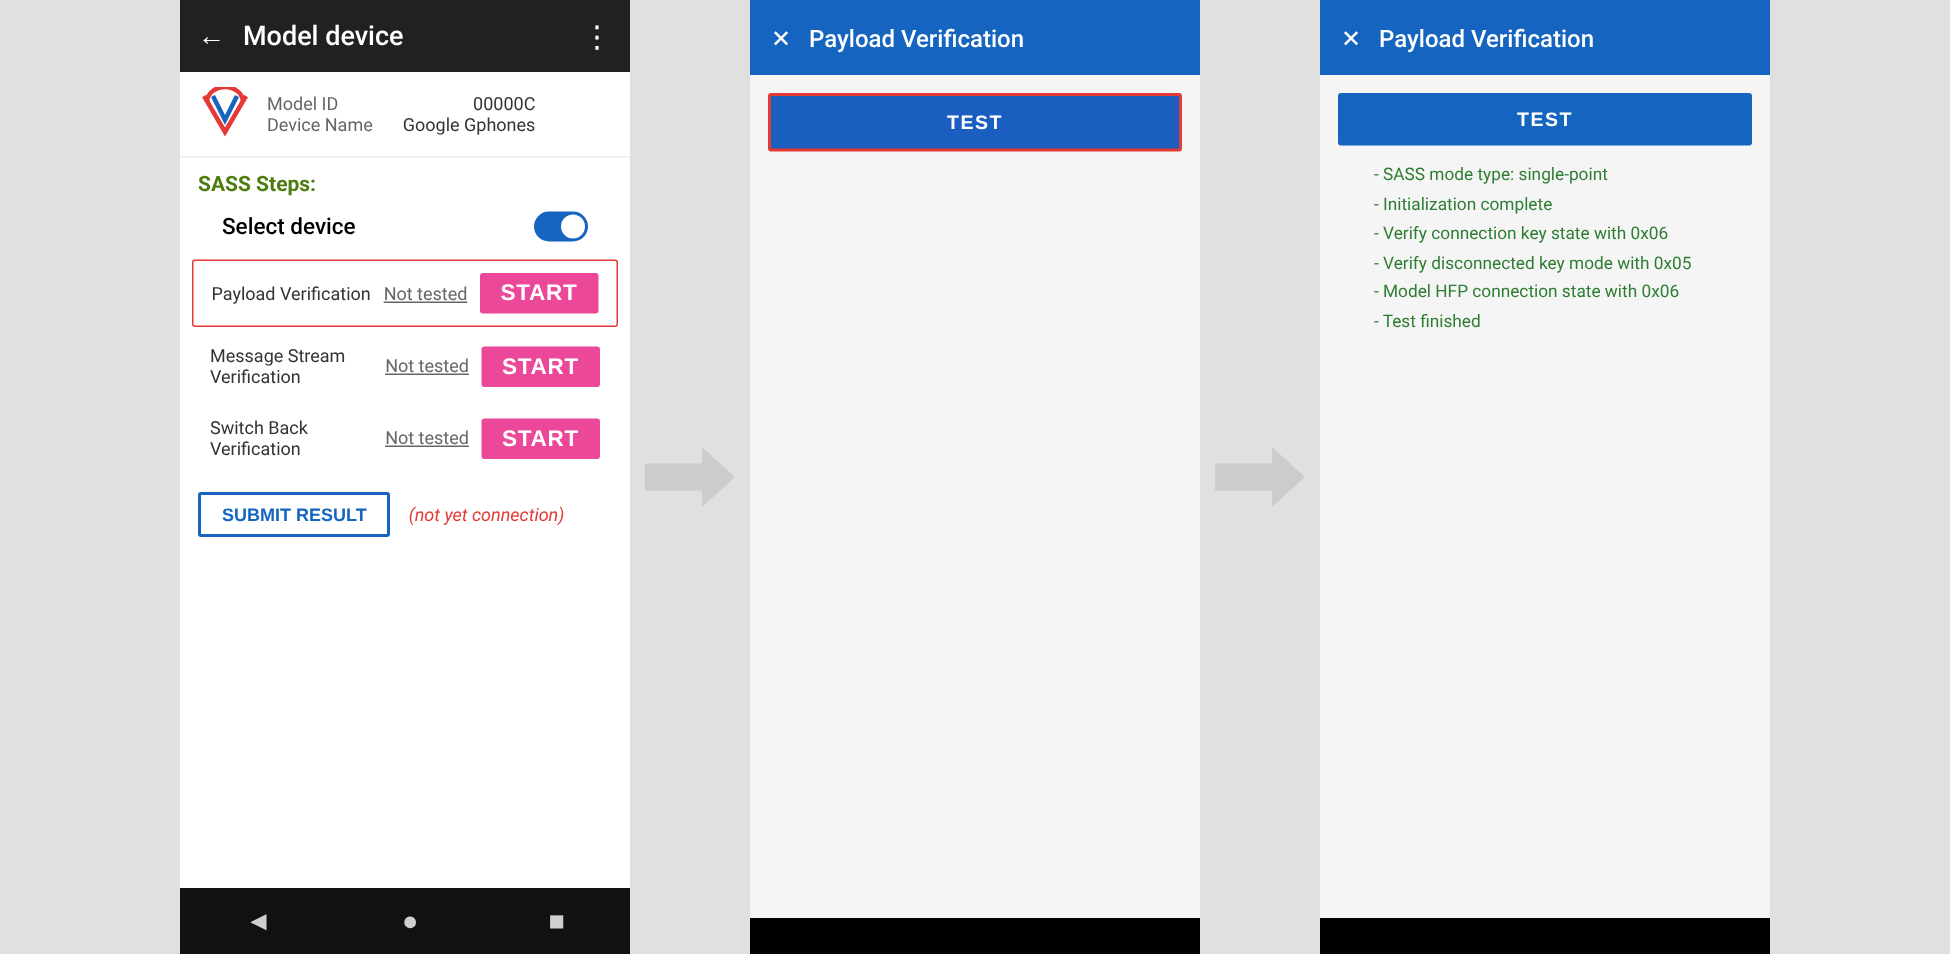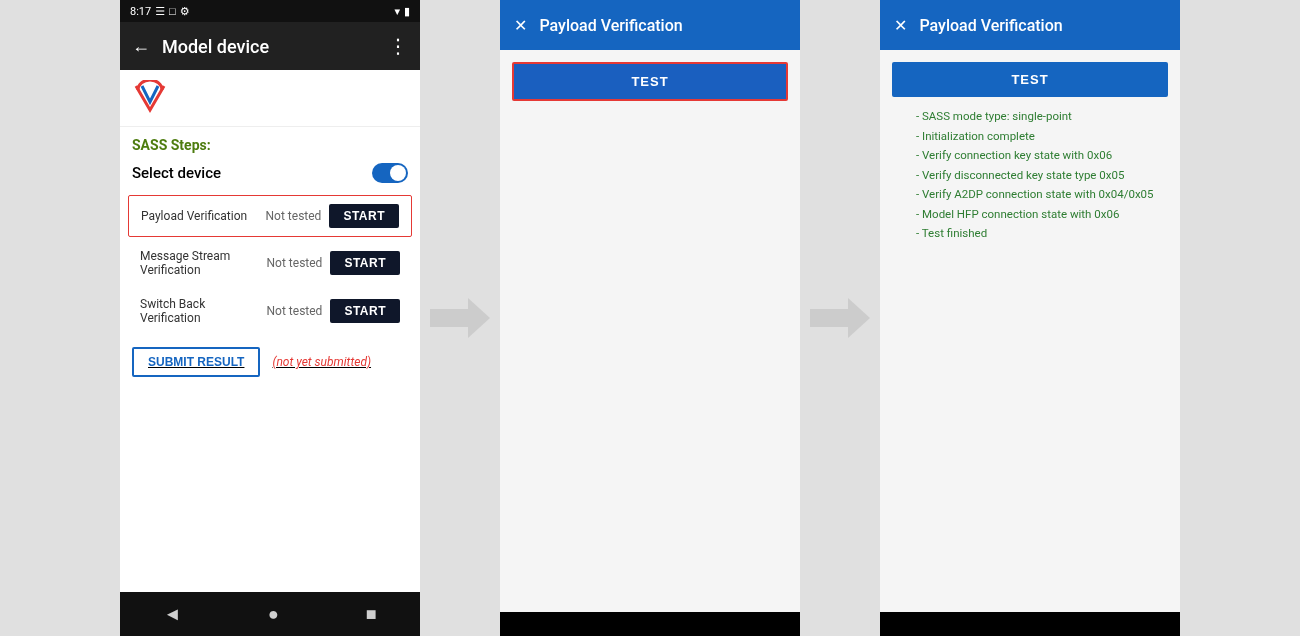--- a/index.html
+++ b/index.html
@@ -85,21 +85,21 @@
       padding: 10px 12px 4px;
       font-size: 14px;
       font-weight: bold;
       color: #4d7c0f;
     }
 
     .select-device-row {
       display: flex;
       align-items: center;
       justify-content: space-between;
-      padding: 6px 12px 10px;
+      padding: 6px 28px 10px;
       font-size: 15px;
       font-weight: 500;
     }
 
     .toggle {
       width: 36px;
       height: 20px;
       background: #1565c0;
       border-radius: 10px;
       position: relative;
@@ -127,40 +127,39 @@
 
     .test-row-normal {
       display: flex;
       align-items: center;
       justify-content: space-between;
       padding: 8px 12px;
       margin: 2px 8px;
     }
 
     .test-name { font-size: 12px; color: #333; flex: 1; }
-    .test-status { font-size: 12px; color: #666; margin: 0 8px; }
+    .test-status { font-size: 12px; color: #666; margin: 0 8px; text-decoration: underline; }
 
     .start-btn {
-      background: #0f172a;
+      background: #ec4899;
       color: #fff;
       border: none;
       padding: 5px 14px;
-      font-size: 12px;
+      font-size: 15px;
       font-weight: bold;
       border-radius: 2px;
       cursor: pointer;
       letter-spacing: 0.5px;
     }
 
     .submit-row {
       display: flex;
       align-items: center;
       gap: 12px;
       padding: 12px 12px;
-      text-decoration: underline;
     }
 
     .submit-btn {
       background: #fff;
       color: #1565c0;
       border: 2px solid #1565c0;
       padding: 6px 14px;
       font-size: 12px;
       font-weight: bold;
       border-radius: 2px;
@@ -292,48 +291,46 @@
       width: 100%;
     }
 
     .x-icon { font-size: 16px; cursor: pointer; }
   </style>
 </head>
 <body>
 
 <div class="phone-container">
 
-  <div class="status-bar">
-    <span class="status-bar-left">
-      <span>8:17</span>
-      <span>☰</span>
-      <span>□</span>
-      <span>⚙</span>
-    </span>
-    <span class="status-bar-right">
-      <span>▾</span>
-      <span>▮</span>
-    </span>
-  </div>
 
   <div class="phone-screen">
     <div class="app-bar">
       <span style="cursor:pointer;font-size:18px;">←</span>
       <span class="app-bar-title">Model device</span>
       <span style="font-size:20px;cursor:pointer;">⋮</span>
     </div>
 
     <div class="device-info">
       <svg class="logo-icon" viewBox="0 0 36 36">
 
         <path d="M4 6 Q4 6 18 30 Q32 6 32 6" stroke="#e53935" stroke-width="3" fill="none"></path>
         <path d="M10 6 Q10 6 18 22 Q26 6 26 6" stroke="#1565c0" stroke-width="3" fill="none"></path>
 
         <path d="M6 10 A12 10 0 0 1 30 10" stroke="#e53935" stroke-width="3" fill="none"></path>
       </svg>
+      <div class="device-details">
+        <div class="device-detail-row">
+          <span style="color:#666;">Model ID</span>
+          <span>00000C</span>
+        </div>
+        <div class="device-detail-row">
+          <span style="color:#666;">Device Name</span>
+          <span>Google Gphones</span>
+        </div>
+      </div>
     </div>
 
     <div class="sass-steps">SASS Steps:</div>
 
     <div class="select-device-row">
       <span>Select device</span>
       <div class="toggle"></div>
     </div>
 
     <div class="test-row">
@@ -349,21 +346,21 @@
     </div>
 
     <div class="test-row-normal">
       <span class="test-name">Switch Back Verification</span>
       <span class="test-status">Not tested</span>
       <button class="start-btn">START</button>
     </div>
 
     <div class="submit-row">
       <button class="submit-btn">SUBMIT RESULT</button>
-      <span class="not-submitted">(not yet submitted)</span>
+      <span class="not-submitted">(not yet connection)</span>
     </div>
   </div>
 
   <div class="phone-nav-bar">
     <span class="nav-icon">◄</span>
     <span class="nav-icon">●</span>
     <span class="nav-icon">■</span>
   </div>
 </div>
 
@@ -396,20 +393,19 @@
   <div class="dialog-header">
     <span class="x-icon">✕</span>
     <span class="dialog-title">Payload Verification</span>
   </div>
   <div class="dialog-body">
     <button class="test-button-plain">TEST</button>
     <div class="test-results">
       <span class="result-line">- SASS mode type: single-point</span>
       <span class="result-line">- Initialization complete</span>
       <span class="result-line">- Verify connection key state with 0x06</span>
-      <span class="result-line">- Verify disconnected key state type 0x05</span>
-      <span class="result-line">- Verify A2DP connection state with 0x04/0x05</span>
+      <span class="result-line">- Verify disconnected key mode with 0x05</span>
       <span class="result-line">- Model HFP connection state with 0x06</span>
       <span class="result-line">- Test finished</span>
     </div>
   </div>
   <div class="dialog-bottom-bar"></div>
 </div>
 
 </body></html>

